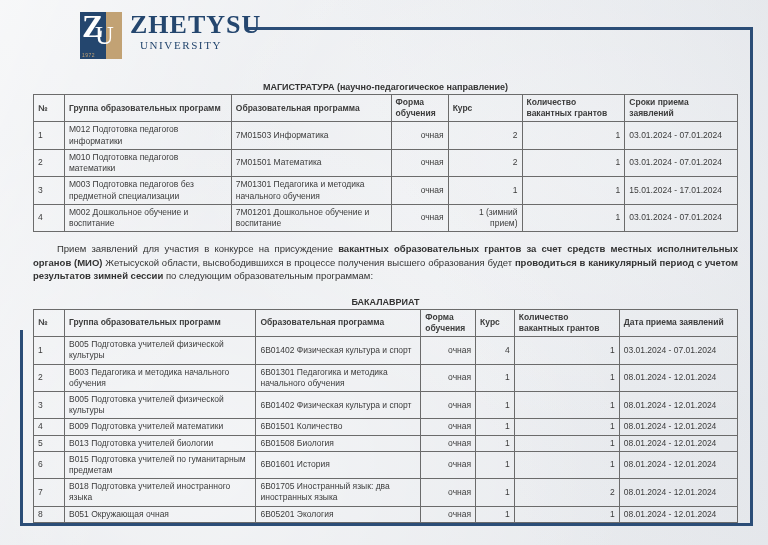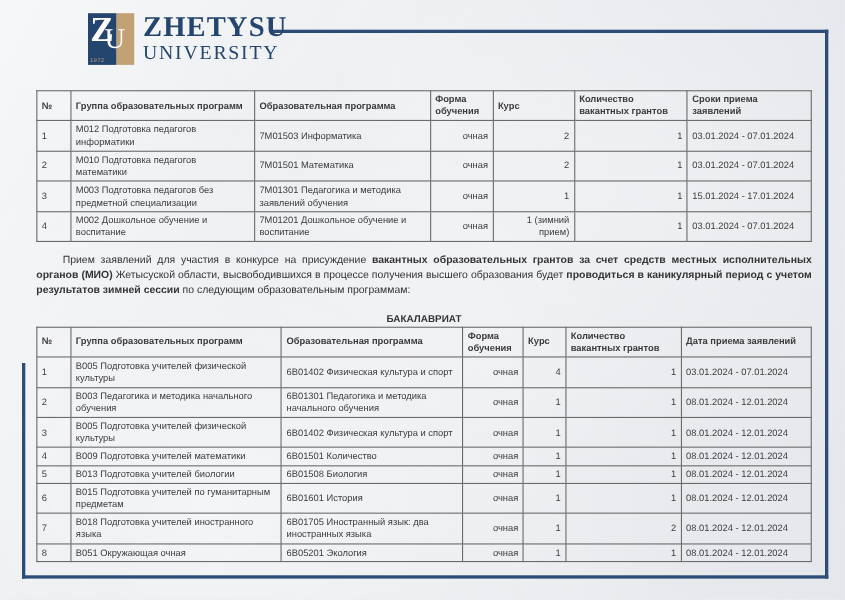--- a/index.html
+++ b/index.html
@@ -22,21 +22,21 @@
 
   .logo-row{position:absolute;left:80px;top:12px;display:flex;align-items:flex-start;}
   .logo-mark{position:relative;width:42px;height:47px;flex:0 0 auto;}
   .lm-navy{position:absolute;left:0;top:0;width:26px;height:47px;background:#24466e;}
   .lm-tan{position:absolute;right:0;top:0;width:16px;height:47px;background:#c2a274;}
   .lm-z{position:absolute;left:2px;top:-3px;color:#ffffff;font-family:"Liberation Serif",serif;font-weight:700;font-size:32px;line-height:1.1;}
   .lm-u{position:absolute;left:15px;top:10px;color:#ffffff;font-family:"Liberation Serif",serif;font-weight:400;font-size:26px;line-height:1.1;}
   .lm-year{position:absolute;left:2px;bottom:1px;color:#c2a274;font-size:5px;letter-spacing:.5px;}
   .logo-text{margin-left:8px;color:#24466e;font-family:"Liberation Serif",serif;}
   .logo-name{font-size:26px;font-weight:700;letter-spacing:1px;line-height:1.02;}
-  .logo-sub{font-size:18px;font-weight:400;letter-spacing:1.6px;line-height:1.1;}
+  .logo-sub{font-size:11px;font-weight:400;letter-spacing:1.6px;line-height:1.1;margin-left:10px;}
 
   main{position:absolute;left:33px;top:82px;width:705px;}
   .tbl-title{text-align:center;font-weight:bold;font-size:9px;color:#333;margin:0 0 2px 0;}
   table{width:100%;border-collapse:collapse;table-layout:fixed;font-size:8.5px;color:#3c3c3c;}
   th,td{border:1px solid #6b6b6b;padding:2px 4px;vertical-align:middle;line-height:1.32;overflow:hidden;}
   th{text-align:left;font-weight:bold;}
   td:nth-child(4),td:nth-child(5),td:nth-child(6){text-align:right;}
   #table-0{margin-bottom:10px;}
   .notice{font-size:9.5px;line-height:1.42;text-align:justify;text-indent:24px;color:#333;margin:10px 0 7px 0;}
   .notice .b{font-weight:bold;}
@@ -58,20 +58,21 @@
     <div class="lm-u">U</div>
     <div class="lm-year">1972</div>
   </div>
   <div class="logo-text">
     <div class="logo-name">ZHETYSU</div>
     <div class="logo-sub">UNIVERSITY</div>
   </div>
 </header>
 
 <main>
+  <div class="tbl-title">МАГИСТРАТУРА (научно-педагогическое направление)</div>
   <table id="table-0">
       <colgroup>
         <col style="width: 4.4%;">
         <col style="width: 23.7%;">
         <col style="width: 22.7%;">
         <col style="width: 8.1%;">
         <col style="width: 10.5%;">
         <col style="width: 14.6%;">
         <col style="width: 16%;">
       </colgroup>
@@ -101,21 +102,21 @@
           <td>М010 Подготовка педагогов математики</td>
           <td>7М01501 Математика</td>
           <td>очная</td>
           <td>2</td>
           <td>1</td>
           <td>03.01.2024 - 07.01.2024</td>
         </tr>
         <tr>
           <td>3</td>
           <td>М003 Подготовка педагогов без предметной специализации</td>
-          <td>7М01301 Педагогика и методика заявлений обучения</td>
+          <td>7М01301 Педагогика и методика начального обучения</td>
           <td>очная</td>
           <td>1</td>
           <td>1</td>
           <td>15.01.2024 - 17.01.2024</td>
         </tr>
         <tr>
           <td>4</td>
           <td>М002 Дошкольное обучение и воспитание</td>
           <td>7М01201 Дошкольное обучение и воспитание</td>
           <td>очная</td>

